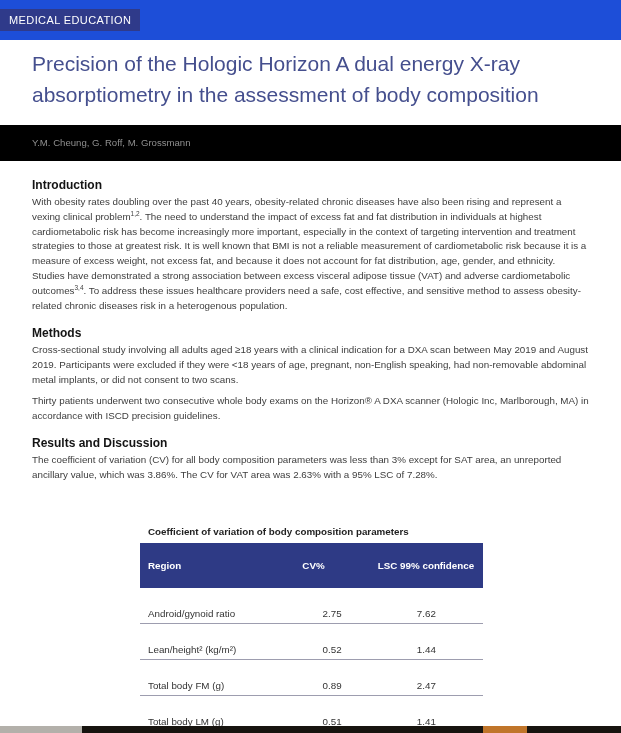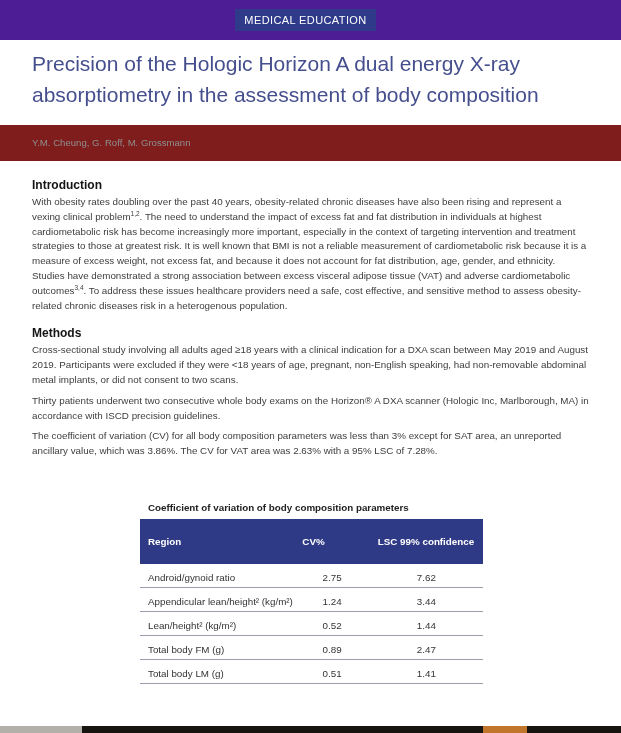--- a/index.html
+++ b/index.html
@@ -5,23 +5,23 @@
   * { margin: 0; padding: 0; box-sizing: border-box; }
   html, body { background: #ffffff; }
   body {
     width: 621px; height: 733px;
     position: relative;
     overflow: hidden;
     font-family: "Liberation Sans", sans-serif;
   }
   .topbar {
     height: 40px;
-    background: #4c1d95;
+    background: #1d4ed8;
     display: flex;
-    justify-content: center;
+    justify-content: flex-start;
     align-items: center;
     padding-right: 10px;
   }
   .topbar-label {
     background: #2f3a8a;
     color: #ffffff;
     font-size: 11px;
     letter-spacing: 0.4px;
     padding: 5px 9px;
     font-weight: 400;
@@ -29,21 +29,21 @@
   .title-block {
     padding: 8px 32px 15px 32px;
   }
   .page-title {
     color: #454f8e;
     font-size: 21px;
     line-height: 31px;
     font-weight: 400;
   }
   .citation-band {
-    background: #7f1d1d;
+    background: #000000;
     padding: 10px 32px 11px 32px;
   }
   .citation-band div {
     color: #8f8f8f;
     font-size: 9.6px;
     line-height: 15px;
   }
   .content {
     padding: 4px 32px 0 32px;
   }
@@ -89,21 +89,21 @@
     color: #ffffff;
     font-size: 9.8px;
     font-weight: 700;
     padding: 17px 8px;
     text-align: left;
   }
   thead th.num { text-align: left; }
   tbody td {
     font-size: 9.8px;
     color: #333333;
-    padding: 8px 8px 4px 8px;
+    padding: 20px 8px 4px 8px;
     border-bottom: 1px solid #9d9daf;
     text-align: left;
     white-space: nowrap;
   }
   tbody td.num { text-align: center; }
   .footer-bar {
     position: absolute;
     left: 0; bottom: 0;
     width: 621px; height: 7px;
     display: flex;
@@ -130,20 +130,21 @@
 
 <div class="content">
 
   <h2>Introduction</h2>
   <p><span>With obesity rates doubling over the past 40 years, obesity-related chronic diseases have also been rising and represent a vexing clinical problem</span><sup>1,2</sup><span>. The need to understand the impact of excess fat and fat distribution in individuals at highest cardiometabolic risk has become increasingly more important, especially in the context of targeting intervention and treatment strategies to those at greatest risk. It is well known that BMI is not a reliable measurement of cardiometabolic risk because it is a measure of excess weight, not excess fat, and because it does not account for fat distribution, age, gender, and ethnicity. Studies have demonstrated a strong association between excess visceral adipose tissue (VAT) and adverse cardiometabolic outcomes</span><sup>3,4</sup><span>. To address these issues healthcare providers need a safe, cost effective, and sensitive method to assess obesity-related chronic diseases risk in a heterogenous population.</span></p>
 
   <h2>Methods</h2>
   <p>Cross-sectional study involving all adults aged ≥18 years with a clinical indication for a DXA scan between May 2019 and August 2019. Participants were excluded if they were &lt;18 years of age, pregnant, non-English speaking, had non-removable abdominal metal implants, or did not consent to two scans.</p>
   <p>Thirty patients underwent two consecutive whole body exams on the Horizon® A DXA scanner (Hologic Inc, Marlborough, MA) in accordance with ISCD precision guidelines.</p>
 
+  <h2>Results and Discussion</h2>
   <p>The coefficient of variation (CV) for all body composition parameters was less than 3% except for SAT area, an unreported ancillary value, which was 3.86%. The CV for VAT area was 2.63% with a 95% LSC of 7.28%.</p>
 
   <div class="table-wrap">
     <div class="table-title">Coefficient of variation of body composition parameters</div>
     <table>
       <colgroup>
           <col class="c-region">
           <col class="c-cv">
           <col class="c-lsc">
         </colgroup>
@@ -152,25 +153,20 @@
           <th>Region</th>
           <th class="num">CV%</th>
           <th class="num">LSC 99% confidence</th>
         </tr>
       </thead>
       <tbody>
         <tr>
           <td>Android/gynoid ratio</td>
           <td class="num">2.75</td>
           <td class="num">7.62</td>
-        </tr>
-        <tr>
-          <td>Appendicular lean/height² (kg/m²)</td>
-          <td class="num">1.24</td>
-          <td class="num">3.44</td>
         </tr>
         <tr>
           <td>Lean/height² (kg/m²)</td>
           <td class="num">0.52</td>
           <td class="num">1.44</td>
         </tr>
         <tr>
           <td>Total body FM (g)</td>
           <td class="num">0.89</td>
           <td class="num">2.47</td>

